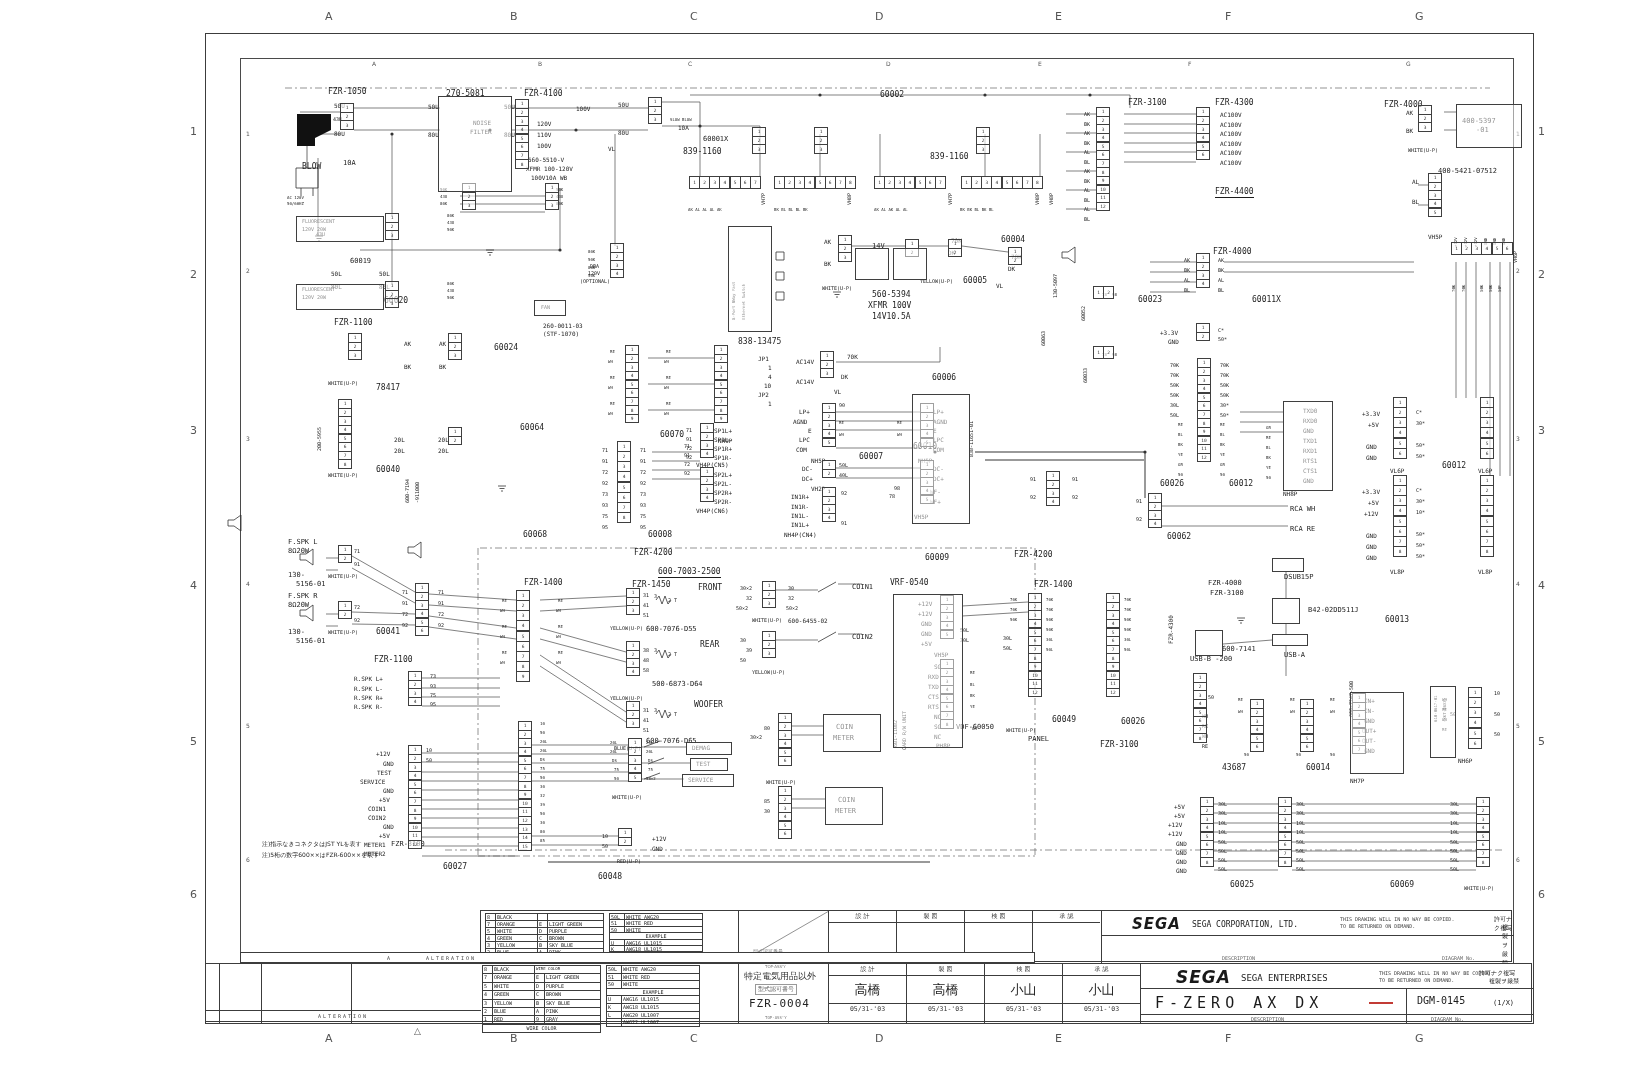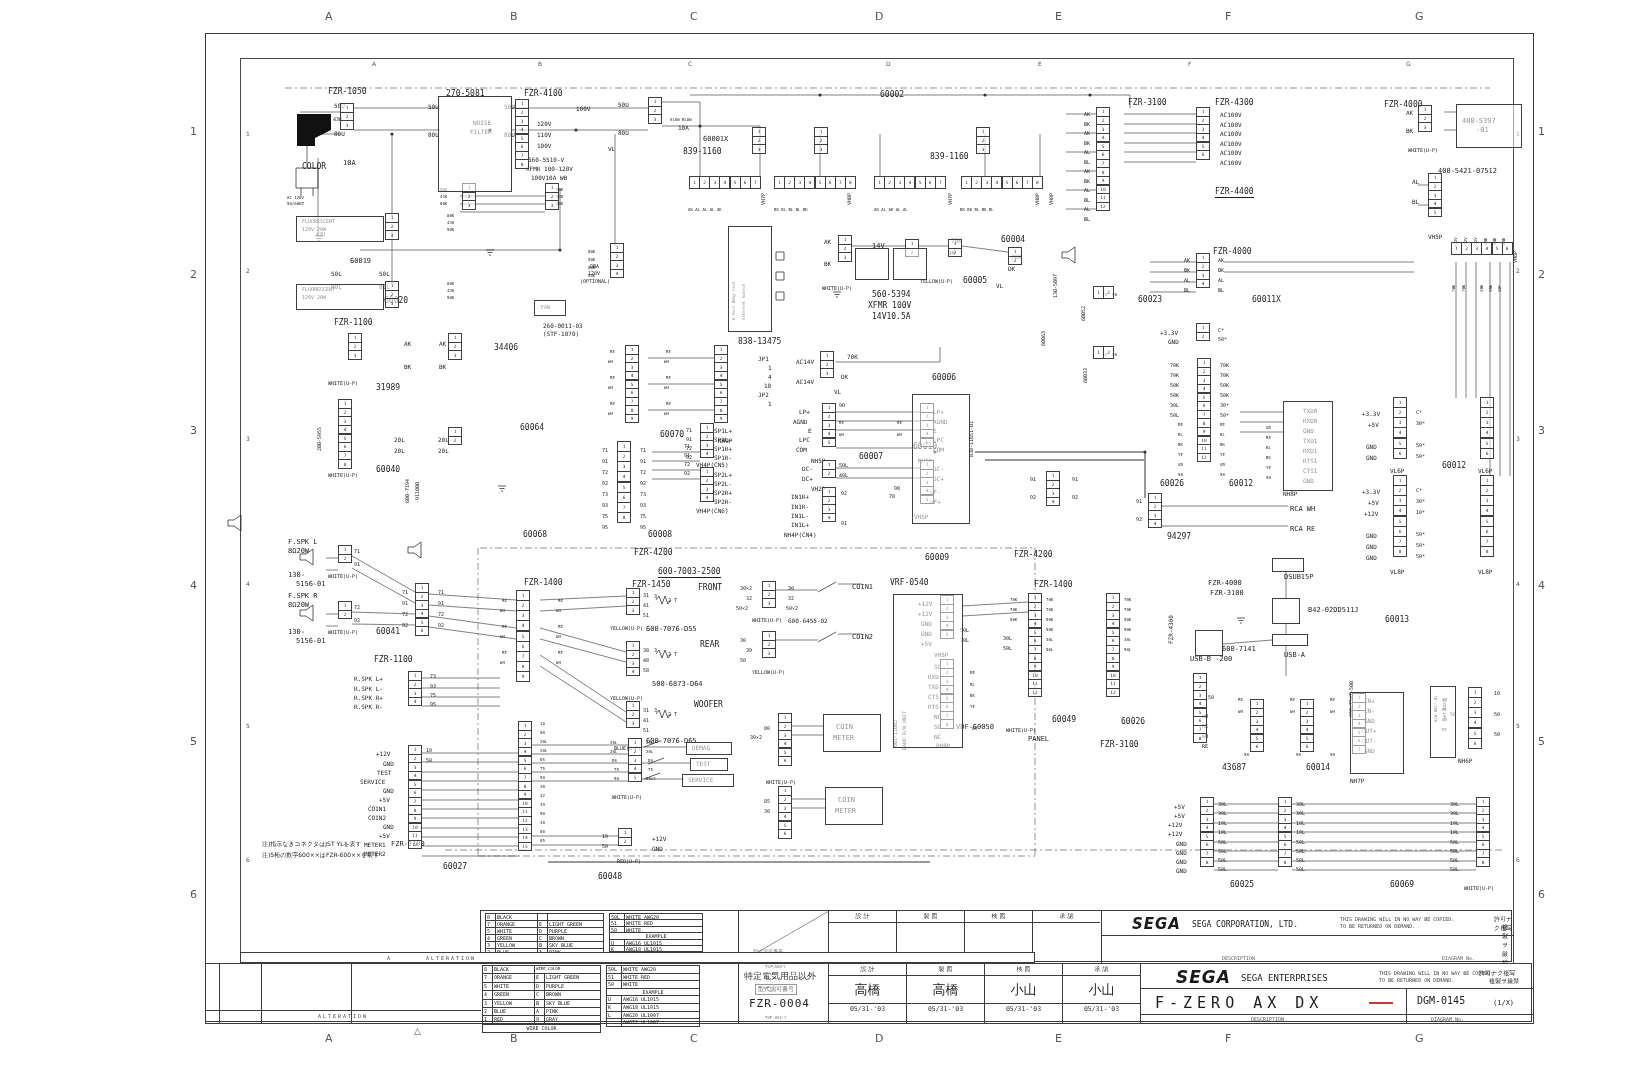--- a/index.html
+++ b/index.html
@@ -283,21 +283,21 @@
       <span class="gridlab" style="left: 1538px; top: 888px; font-size: 11px;">6</span>
       <span class="gridlab" style="left: 246px; top: 856px; font-size: 6px;">6</span>
       <span class="gridlab" style="left: 1516px; top: 856px; font-size: 6px;">6</span>
     </div>
 
   <div id="schematic">
       <span class="ann" style="left: 328px; top: 88px; font-size: 8px;">FZR-1050</span>
       <span class="ann" style="left: 334px; top: 103px; font-size: 6px;">50U</span>
       <span class="ann" style="left: 333px; top: 117px; font-size: 5px;">43U</span>
       <span class="ann" style="left: 334px; top: 131px; font-size: 6px;">80U</span>
-      <span class="ann" style="left: 302px; top: 163px; font-size: 8px;">COLOR</span>
+      <span class="ann" style="left: 302px; top: 163px; font-size: 8px;">BLOW</span>
       <span class="ann" style="left: 343px; top: 160px; font-size: 7px;">10A</span>
       <span class="ann" style="left: 287px; top: 196px; font-size: 4px;">AC 120V</span>
       <span class="ann" style="left: 287px; top: 202px; font-size: 4px;">50/60HZ</span>
       <span class="ann" style="left: 316px; top: 232px; font-size: 5px;">43U</span>
       <span class="ann" style="left: 350px; top: 258px; font-size: 7px;">60019</span>
       <span class="ann" style="left: 331px; top: 271px; font-size: 6px;">50L</span>
       <span class="ann" style="left: 379px; top: 271px; font-size: 6px;">50L</span>
       <span class="ann" style="left: 331px; top: 284px; font-size: 6px;">80L</span>
       <span class="ann" style="left: 379px; top: 284px; font-size: 6px;">80L</span>
       <span class="ann" style="left: 384px; top: 297px; font-size: 8px;">60020</span>
@@ -383,29 +383,29 @@
       <span class="ann" style="left: 1102px; top: 293px; font-size: 4px;">78</span>
       <span class="ann" style="left: 1112px; top: 293px; font-size: 4px;">98</span>
       <span class="ann" style="left: 1102px; top: 353px; font-size: 4px;">78</span>
       <span class="ann" style="left: 1112px; top: 353px; font-size: 4px;">98</span>
       <span class="ann" style="left: 334px; top: 319px; font-size: 8px;">FZR-1100</span>
       <span class="ann" style="left: 404px; top: 341px; font-size: 6px;">AK</span>
       <span class="ann" style="left: 439px; top: 341px; font-size: 6px;">AK</span>
       <span class="ann" style="left: 404px; top: 364px; font-size: 6px;">BK</span>
       <span class="ann" style="left: 439px; top: 364px; font-size: 6px;">BK</span>
       <span class="ann" style="left: 328px; top: 381px; font-size: 5px;">WHITE(U-P)</span>
-      <span class="ann" style="left: 376px; top: 384px; font-size: 8px;">31989</span>
+      <span class="ann" style="left: 376px; top: 384px; font-size: 8px;">78417</span>
       <span class="ann rot" style="left: 322px; top: 446px; font-size: 5px;">200-5955</span>
       <span class="ann" style="left: 394px; top: 437px; font-size: 6px;">20L</span>
       <span class="ann" style="left: 438px; top: 437px; font-size: 6px;">20L</span>
       <span class="ann" style="left: 394px; top: 448px; font-size: 6px;">20L</span>
       <span class="ann" style="left: 438px; top: 448px; font-size: 6px;">20L</span>
       <span class="ann" style="left: 376px; top: 466px; font-size: 8px;">60040</span>
       <span class="ann" style="left: 328px; top: 473px; font-size: 5px;">WHITE(U-P)</span>
-      <span class="ann" style="left: 494px; top: 344px; font-size: 8px;">34406</span>
+      <span class="ann" style="left: 494px; top: 344px; font-size: 8px;">60024</span>
       <span class="ann" style="left: 520px; top: 424px; font-size: 8px;">60064</span>
       <span class="ann" style="left: 610px; top: 350px; font-size: 4px;">RE</span>
       <span class="ann" style="left: 608px; top: 360px; font-size: 4px;">WH</span>
       <span class="ann" style="left: 610px; top: 376px; font-size: 4px;">RE</span>
       <span class="ann" style="left: 608px; top: 386px; font-size: 4px;">WH</span>
       <span class="ann" style="left: 610px; top: 402px; font-size: 4px;">RE</span>
       <span class="ann" style="left: 608px; top: 412px; font-size: 4px;">WH</span>
       <span class="ann" style="left: 666px; top: 350px; font-size: 4px;">RE</span>
       <span class="ann" style="left: 664px; top: 360px; font-size: 4px;">WH</span>
       <span class="ann" style="left: 666px; top: 376px; font-size: 4px;">RE</span>
@@ -821,21 +821,21 @@
       <span class="ann" style="left: 1303px; top: 418px; font-size: 6px;">RXD0</span>
       <span class="ann" style="left: 1303px; top: 428px; font-size: 6px;">GND</span>
       <span class="ann" style="left: 1303px; top: 438px; font-size: 6px;">TXD1</span>
       <span class="ann" style="left: 1303px; top: 448px; font-size: 6px;">RXD1</span>
       <span class="ann" style="left: 1303px; top: 458px; font-size: 6px;">RTS1</span>
       <span class="ann" style="left: 1303px; top: 468px; font-size: 6px;">CTS1</span>
       <span class="ann" style="left: 1303px; top: 478px; font-size: 6px;">GND</span>
       <span class="ann" style="left: 1283px; top: 491px; font-size: 6px;">NH8P</span>
       <span class="ann" style="left: 1290px; top: 506px; font-size: 7px;">RCA WH</span>
       <span class="ann" style="left: 1290px; top: 526px; font-size: 7px;">RCA RE</span>
-      <span class="ann" style="left: 1167px; top: 533px; font-size: 8px;">94297</span>
+      <span class="ann" style="left: 1167px; top: 533px; font-size: 8px;">60062</span>
       <span class="ann" style="left: 1136px; top: 499px; font-size: 5px;">91</span>
       <span class="ann" style="left: 1136px; top: 517px; font-size: 5px;">92</span>
       <span class="ann" style="left: 1030px; top: 477px; font-size: 5px;">91</span>
       <span class="ann" style="left: 1030px; top: 495px; font-size: 5px;">92</span>
       <span class="ann" style="left: 1072px; top: 477px; font-size: 5px;">91</span>
       <span class="ann" style="left: 1072px; top: 495px; font-size: 5px;">92</span>
       <span class="ann" style="left: 1362px; top: 411px; font-size: 6px;">+3.3V</span>
       <span class="ann" style="left: 1368px; top: 422px; font-size: 6px;">+5V</span>
       <span class="ann" style="left: 1366px; top: 444px; font-size: 6px;">GND</span>
       <span class="ann" style="left: 1366px; top: 455px; font-size: 6px;">GND</span>

